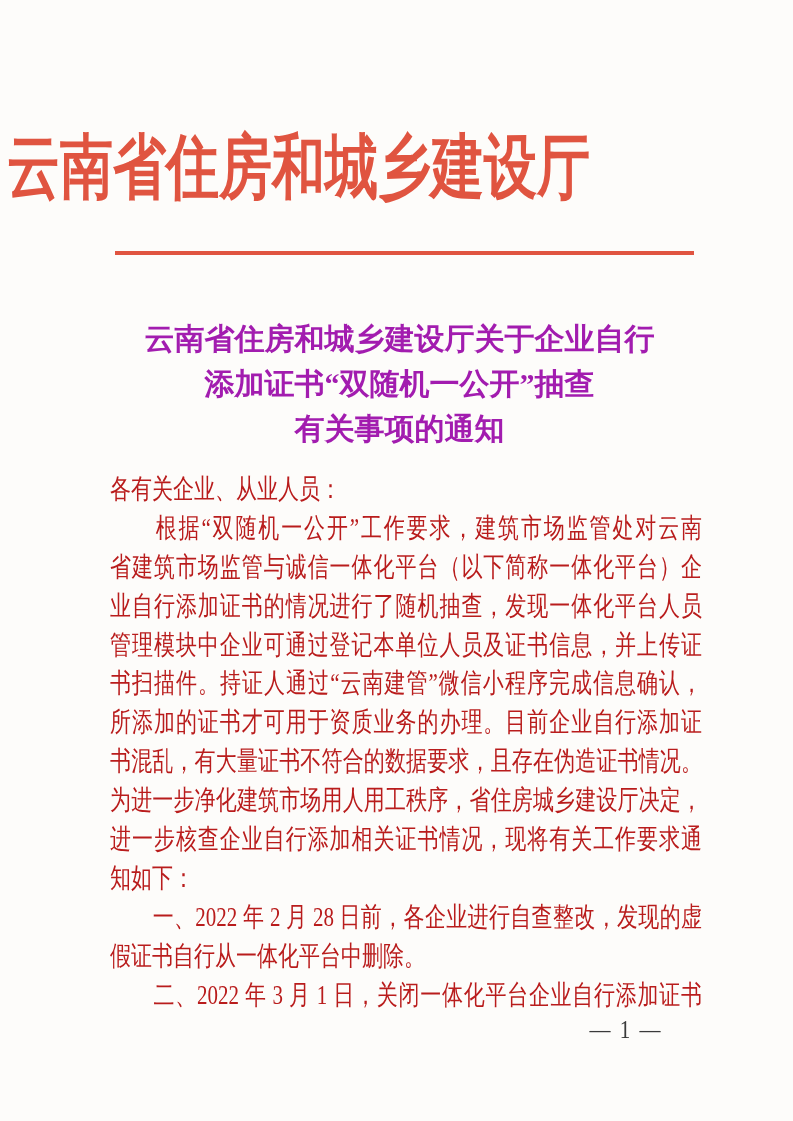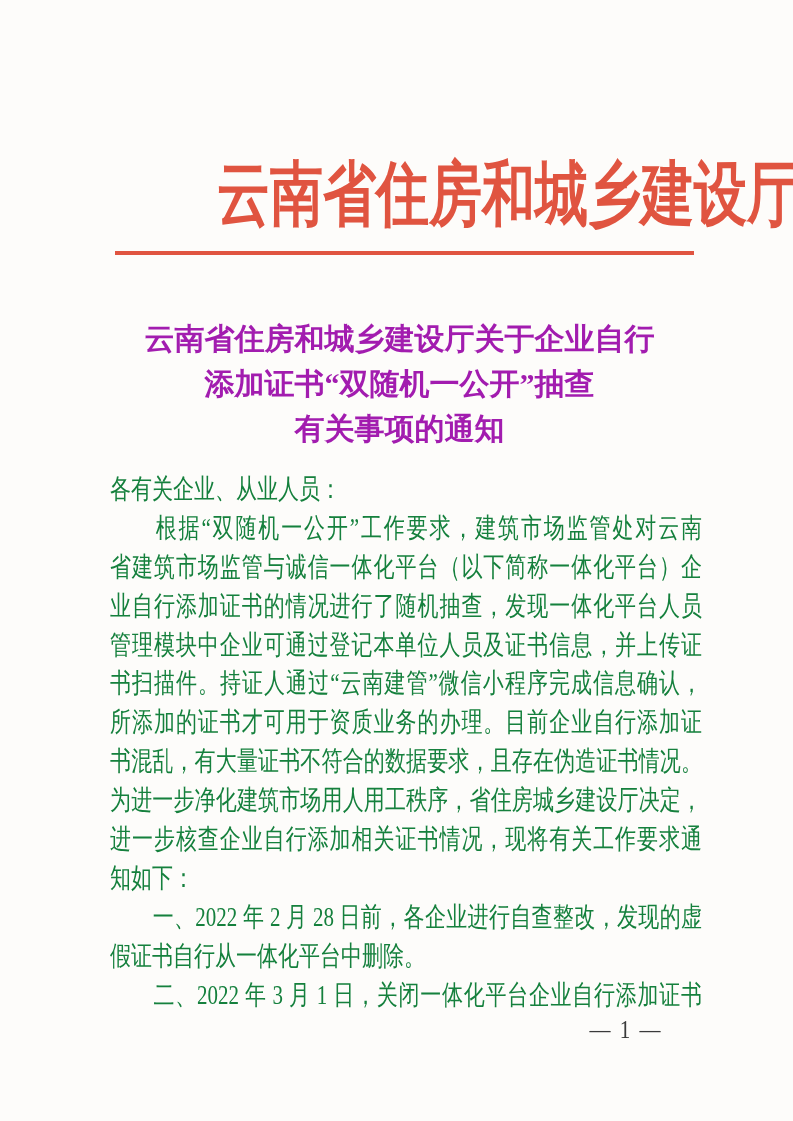--- a/index.html
+++ b/index.html
@@ -12,27 +12,27 @@
     width: 793px;
     height: 1121px;
     margin: 0 auto;
     background: #fdfcfa;
     overflow: hidden;
     font-family: "Liberation Serif", "DejaVu Serif", serif;
   }
   
   .letterhead {
     position: absolute;
-    top: 156px;
+    top: 129px;
     left: 0;
     width: 100%;
     height: 78px;
     display: flex;
     align-items: center;
-    justify-content: flex-end;
+    justify-content: flex-start;
   }
   .letterhead .org {
     display: inline-block;
     font-size: 53px;
     font-weight: bold;
     letter-spacing: 0px;
     transform: translateX(7px) scaleY(1.33);
     transform-origin: center center;
     white-space: nowrap;
   }
@@ -58,21 +58,21 @@
     line-height: 45px;
     white-space: nowrap;
     transform: translateX(3px);
   }
   
   .doc-body {
     position: absolute;
     top: 470px;
     left: 110px;
     width: 592px;
-    color: #15803d;
+    color: #b91c1c;
   }
   .body-line {
     font-size: 21px;
     line-height: 38.9px;
     height: 38.9px;
     white-space: nowrap;
     transform: scaleY(1.3);
     transform-origin: center left;
     text-align: left;
   }

